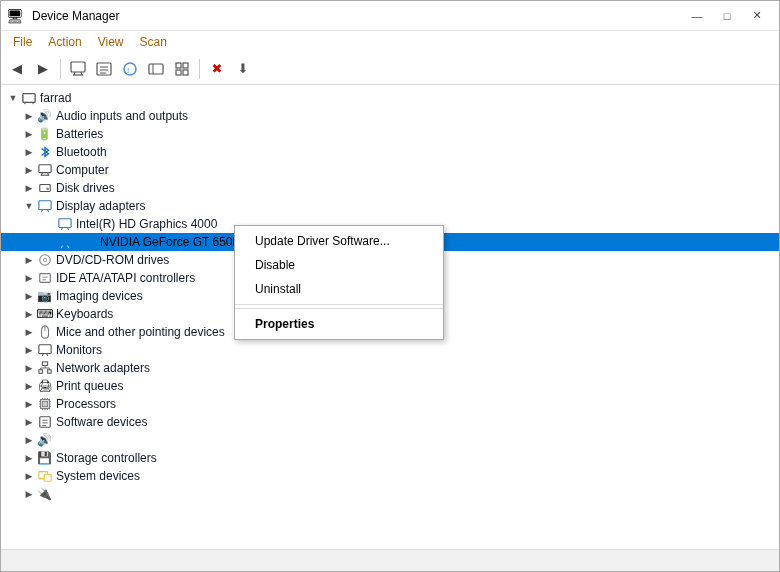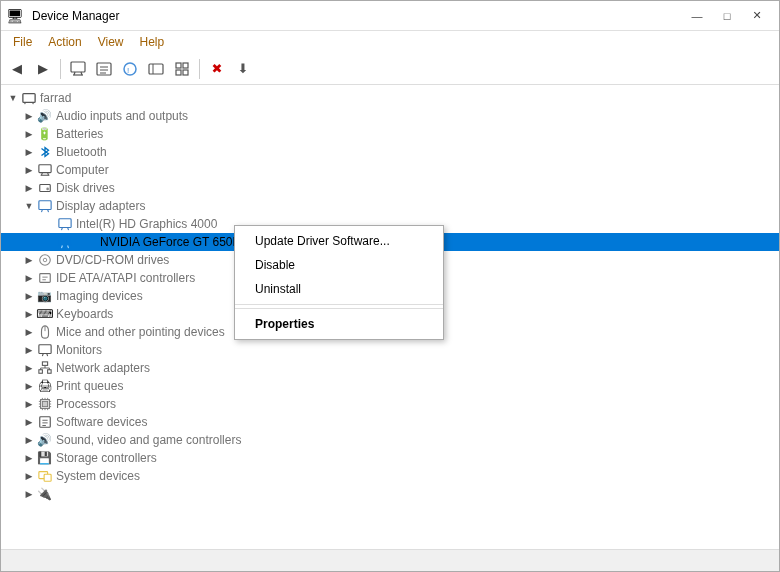--- a/index.html
+++ b/index.html
@@ -143,21 +143,21 @@
       height: 16px;
       margin-right: 3px;
       display: flex;
       align-items: center;
       justify-content: center;
       font-size: 12px;
       flex-shrink: 0;
     }
     .item-label {
       font-size: 12px;
-      color: #737373;
+      color: #0f172a;
     }
     .status-bar {
       height: 22px;
       background: #f0f0f0;
       border-top: 1px solid #ddd;
       display: flex;
       align-items: center;
       padding: 0 8px;
       font-size: 11px;
       color: #555;
@@ -203,21 +203,21 @@
       <button class="title-btn">—</button>
       <button class="title-btn">□</button>
       <button class="title-btn close">✕</button>
     </div>
   </div>
 
   <div class="menu-bar">
     <span class="menu-item">File</span>
     <span class="menu-item">Action</span>
     <span class="menu-item">View</span>
-    <span class="menu-item">Help</span>
+    <span class="menu-item">Scan</span>
   </div>
 
   <div class="toolbar">
     <button class="toolbar-btn">◀</button>
     <button class="toolbar-btn">▶</button>
     <div class="toolbar-sep"></div>
     <button class="toolbar-btn">
       <svg width="16" height="16" viewBox="0 0 16 16">
         <rect x="1" y="1" width="14" height="10" rx="1" fill="none" stroke="#555" stroke-width="1.2"></rect>
         <line x1="5" y1="11" x2="4" y2="14" stroke="#555" stroke-width="1.2"></line>
@@ -467,21 +467,20 @@
               <line x1="5" y1="9" x2="11" y2="9" stroke="#555" stroke-width="1"></line>
               <line x1="5" y1="12" x2="9" y2="12" stroke="#555" stroke-width="1"></line>
             </svg>
         </span>
         <span class="item-label">Software devices</span>
       </div>
 
       <div class="tree-item" style="padding-left:20px">
         <span class="expand-btn">▶</span>
         <span class="item-icon">🔊</span>
-        <span class="item-label">Sound, video and game controllers</span>
       </div>
 
       <div class="tree-item" style="padding-left:20px">
         <span class="expand-btn">▶</span>
         <span class="item-icon">💾</span>
         <span class="item-label">Storage controllers</span>
       </div>
 
       <div class="tree-item" style="padding-left:20px">
         <span class="expand-btn">▶</span>

